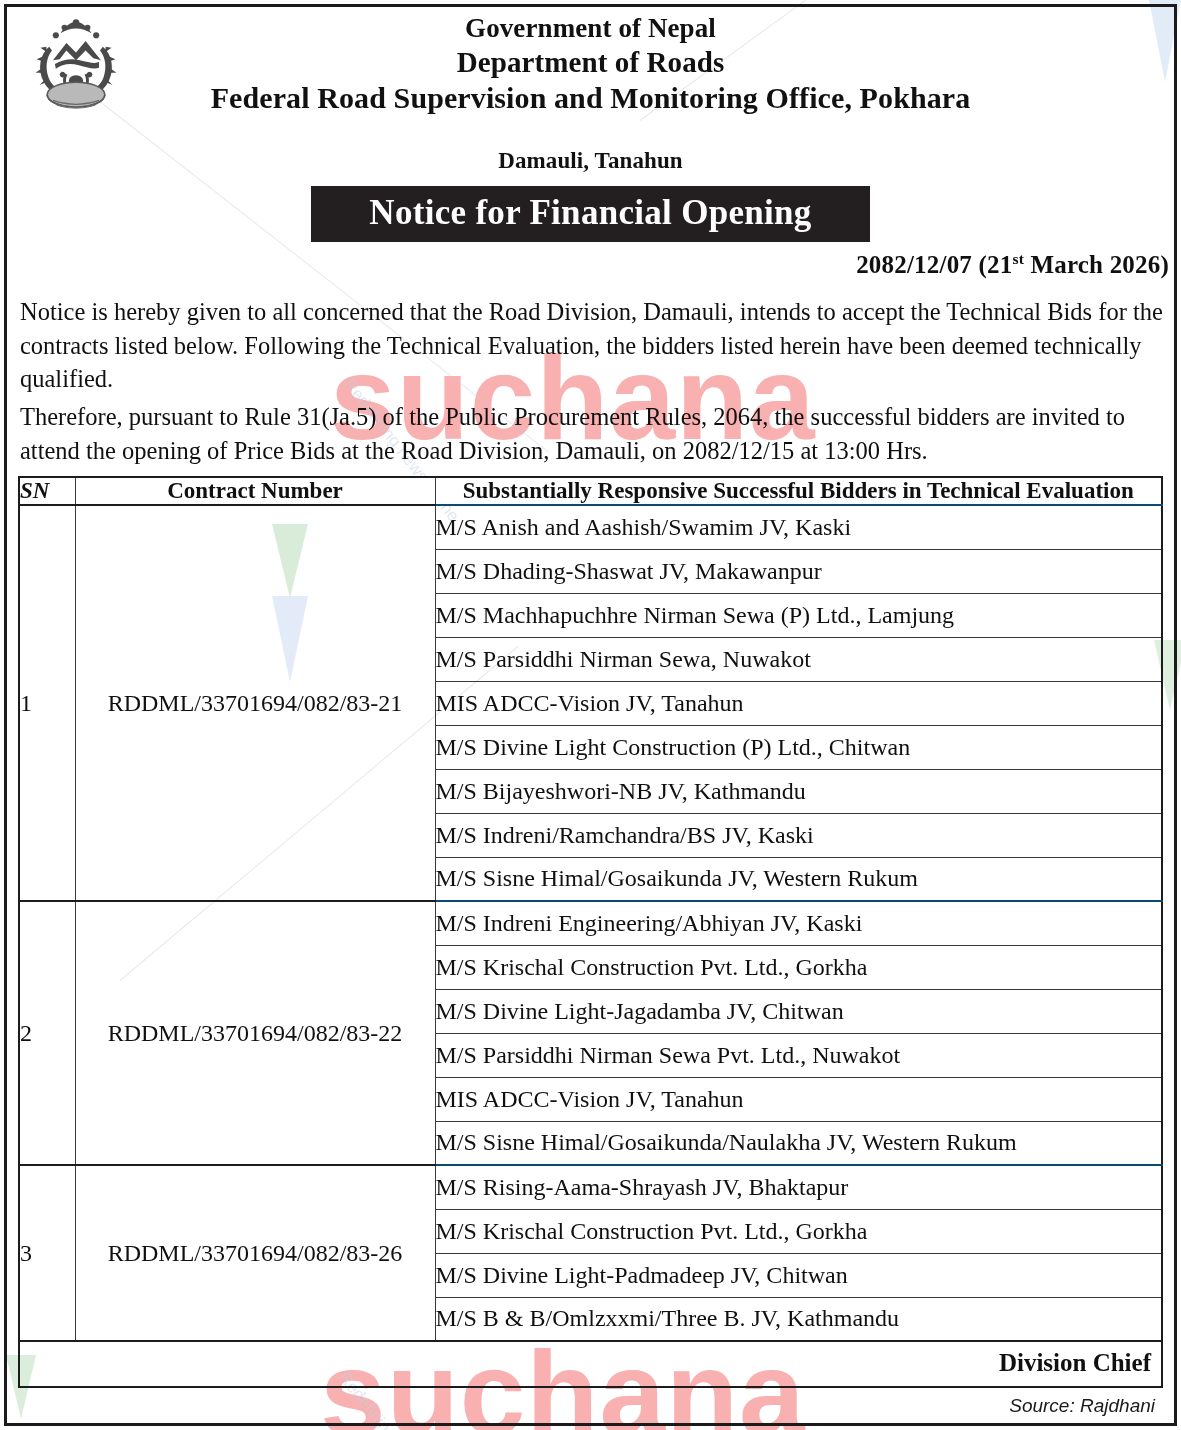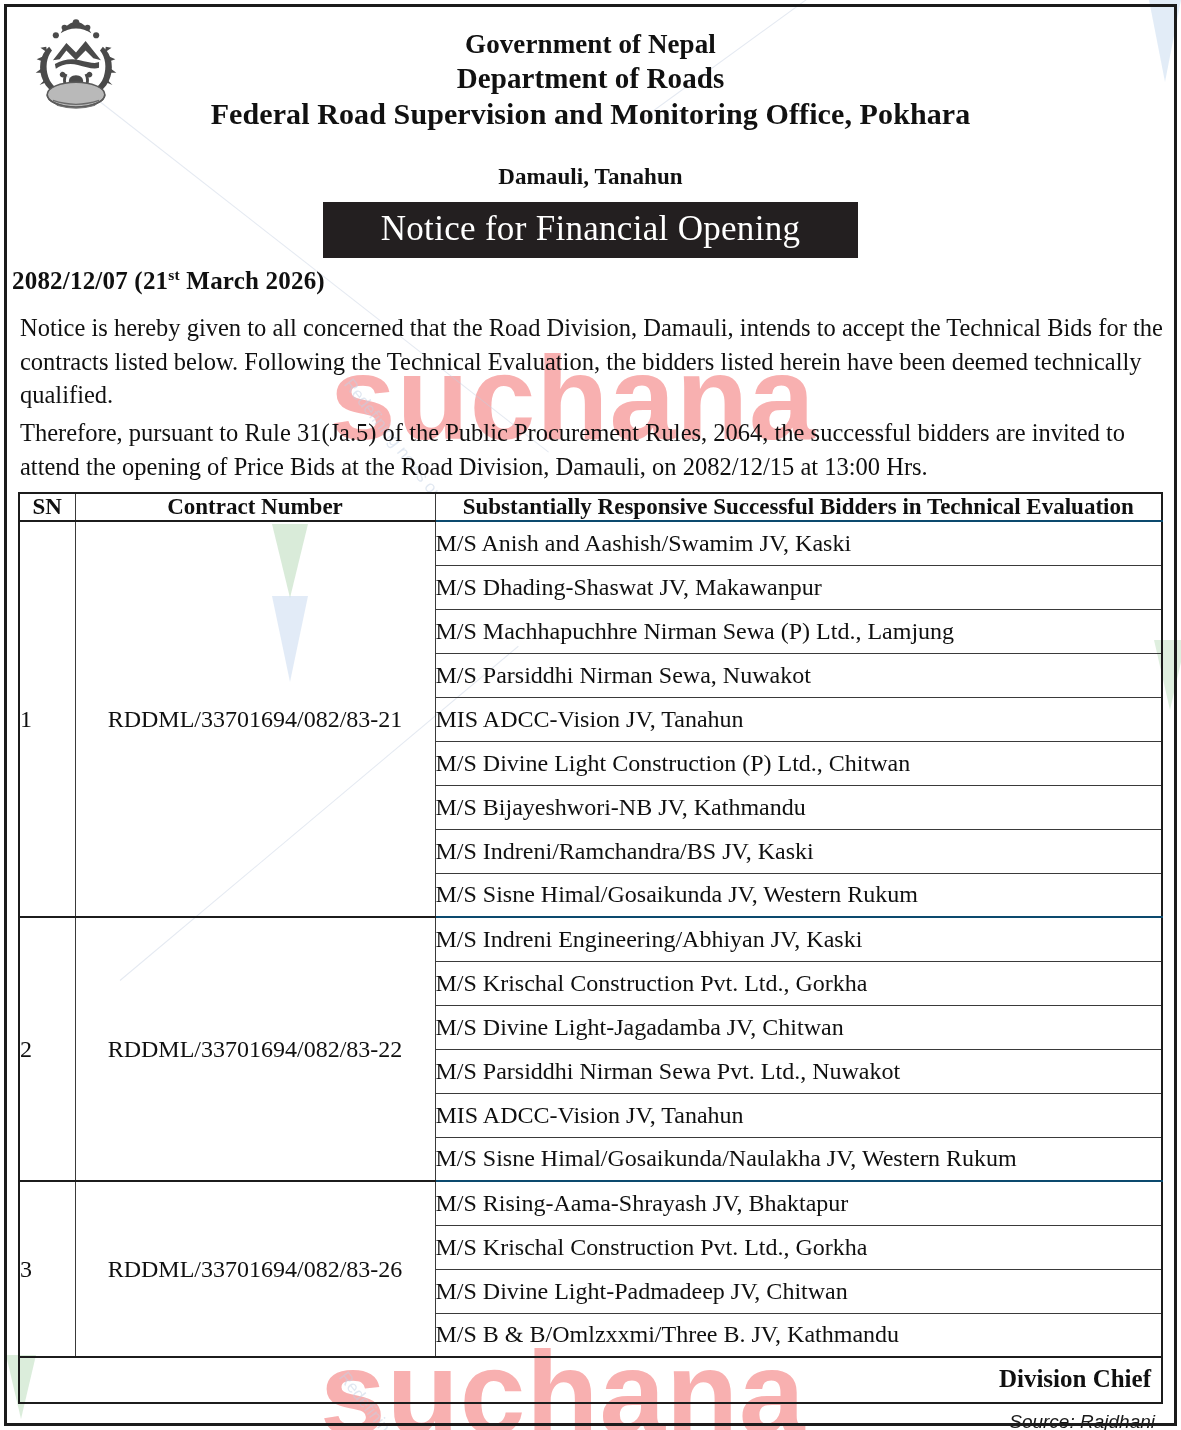--- a/index.html
+++ b/index.html
@@ -101,21 +101,21 @@
     height: 1px;
     transform-origin: left center;
   }
 
   .content { position: relative; z-index: 2; }
 
   
   .header {
     position: relative;
     text-align: center;
-    padding-top: 20px;
+    padding-top: 4px;
   }
   .emblem {
     position: absolute;
     left: 16px;
     top: 6px;
     width: 96px;
     height: 100px;
   }
   .org-line {
     font-weight: bold;
@@ -132,29 +132,29 @@
 
   
   .banner-wrap {
     display: flex;
     justify-content: center;
     margin-top: 11px;
   }
   .banner {
     background: #231f20;
     color: #ffffff;
-    font-weight: normal;
+    font-weight: bold;
     font-size: 35px;
     padding: 6px 58px 9px 58px;
     line-height: 1.18;
     letter-spacing: 0.3px;
   }
 
   .notice-date {
-    text-align: left;
+    text-align: right;
     font-weight: bold;
     font-size: 25px;
     margin-top: 9px;
     letter-spacing: 0.2px;
   }
   .notice-date sup {
     font-size: 0.62em;
     vertical-align: super;
     line-height: 0;
   }
@@ -186,21 +186,21 @@
   .col-cn    { width: 360px; }
   .col-bid   { width: auto; }
 
   thead th {
     font-weight: bold;
     font-size: 23px;
     padding: 6px 4px 8px 4px;
     background: #ffffff;
     border-bottom: 2px solid #1c1c1c;
   }
-  th.th-sn  { text-align: center; padding-left: 11px; }
+  th.th-sn  { text-align: left; padding-left: 11px; font-style: italic; }
   th.th-cn  { text-align: center; }
   th.th-bid { text-align: center; }
 
   td.cell-sn {
     font-size: 24px;
     text-align: left;
     padding-left: 11px;
     vertical-align: middle;
     border-right: 1px solid #3a3a3a;
   }

